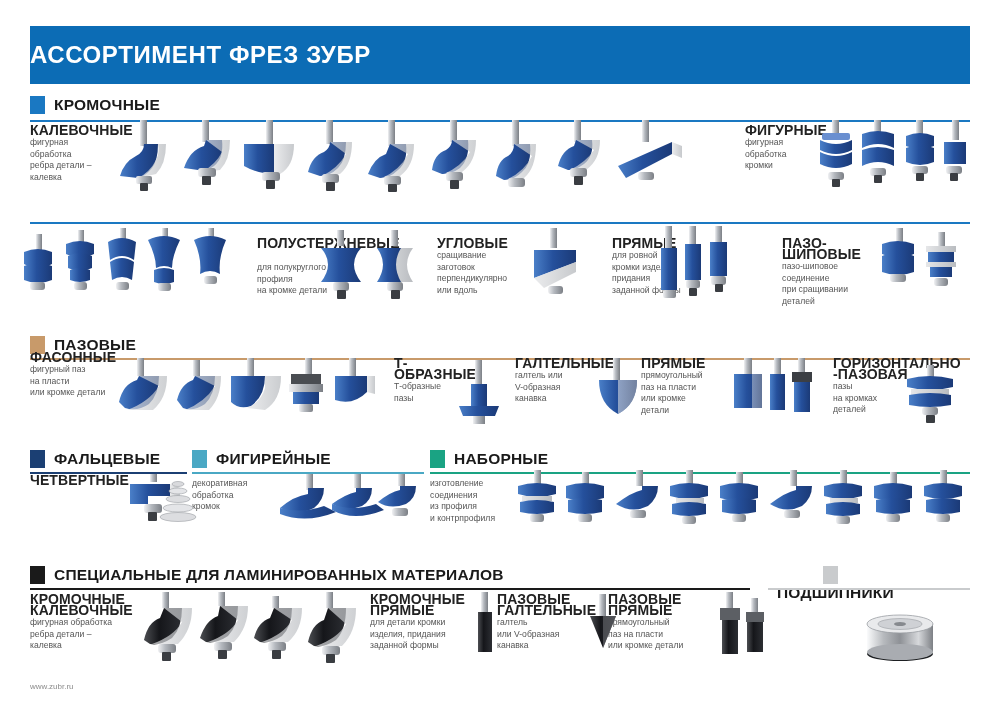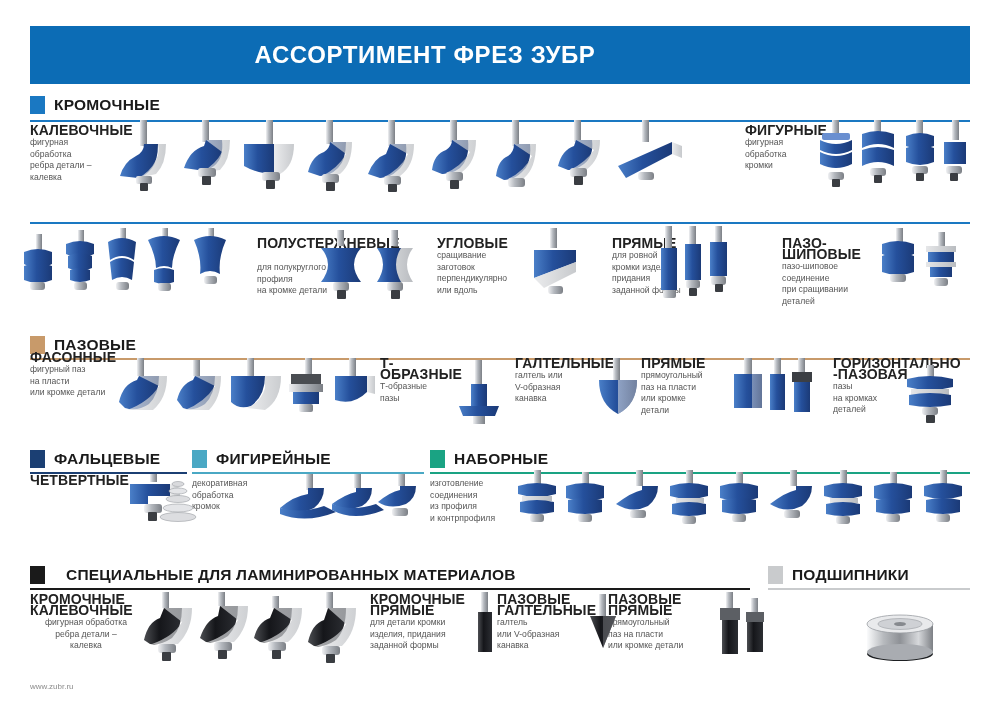--- a/index.html
+++ b/index.html
@@ -28,21 +28,21 @@
   .logo-word {
     font-size: 33px; font-weight: bold; color: #ffffff;
     letter-spacing: 1px; line-height: 33px;
     font-family: "DejaVu Sans", sans-serif;
   }
   .logo-sub {
     font-size: 9.5px; color: #ffffff; letter-spacing: 3.2px;
     font-weight: bold; margin-top: 2px; margin-left: 2px;
   }
   .header-title {
-    flex: 1; text-align: center;
+    flex: 1; 
     font-size: 24px; font-weight: bold; color: #ffffff;
     letter-spacing: 0.6px; padding-right: 150px;
   }
 
   
   .sec-head {
     position: absolute;
     display: flex; align-items: center;
   }
   .sec-chip { width: 15px; height: 18px; flex: none; }
@@ -357,21 +357,21 @@
   <span class="sec-title">ПАЗОВЫЕ</span>
 </div>
 <div class="sec-rule" style="left:30px; top:358px; width:940px; background:#c89a6a;"></div>
 
 <div class="lbl" style="left:30px; top:352px; width:110px;">
   <div class="t">ФАСОННЫЕ</div>
   <div class="d" style="white-space:pre-line;">фигурный паз
 на пласти
 или кромке детали</div>
 </div>
-<div class="lbl" style="left:380px; top:358px; width:80px;">
+<div class="lbl" style="left:394px; top:358px; width:80px;">
   <div class="t">Т-ОБРАЗНЫЕ</div>
   <div class="d" style="white-space:pre-line;">Т-образные
 пазы</div>
 </div>
 <div class="lbl" style="left:515px; top:358px; width:84px;">
   <div class="t">ГАЛТЕЛЬНЫЕ</div>
   <div class="d" style="white-space:pre-line;">галтель или
 V-образная
 канавка</div>
 </div>
@@ -602,36 +602,36 @@
     </g>
     <g transform="translate(406,0)">
       <rect x="18" y="0" width="7" height="14" fill="url(#gs)"></rect>
       <path d="M2 16 Q21 10 40 16 L40 26 Q21 32 2 26 Z" fill="url(#gb)"></path>
       <path d="M4 30 Q21 26 38 30 L38 42 Q21 46 4 42 Z" fill="url(#gb)"></path>
       <rect x="14" y="44" width="14" height="8" rx="3" fill="url(#gs)"></rect>
     </g>
   </svg>
 </div>
 
-<div class="sec-head" style="left:30px; top:566px;gap:12px;">
+<div class="sec-head" style="left:30px; top:566px;">
   <span class="sec-chip" style="background:#1a1a1a;"></span>
   <span class="sec-title">СПЕЦИАЛЬНЫЕ ДЛЯ ЛАМИНИРОВАННЫХ МАТЕРИАЛОВ</span>
 </div>
 <div class="sec-rule" style="left:30px; top:588px; width:720px; background:#1a1a1a;"></div>
 
-<div class="sec-head" style="left:768px; top:566px;">
+<div class="sec-head" style="left:768px; top:566px;flex-direction:column;">
   <span class="sec-chip" style="background:#c9cbcd;"></span>
   <span class="sec-title">ПОДШИПНИКИ</span>
 </div>
 <div class="sec-rule" style="left:768px; top:588px; width:202px; background:#c9cbcd;"></div>
 
 <div class="lbl" style="left:30px; top:594px; width:112px;">
   <div class="t" style="white-space:pre-line;">КРОМОЧНЫЕ
 КАЛЕВОЧНЫЕ</div>
-  <div class="d" style="white-space:pre-line;text-align:center;">фигурная обработка
+  <div class="d" style="white-space:pre-line;">фигурная обработка
 ребра детали –
 калевка</div>
 </div>
 <div class="lbl" style="left:370px; top:594px; width:112px;">
   <div class="t" style="white-space:pre-line;">КРОМОЧНЫЕ
 ПРЯМЫЕ</div>
   <div class="d" style="white-space:pre-line;">для детали кромки
 изделия, придания
 заданной формы</div>
 </div>

